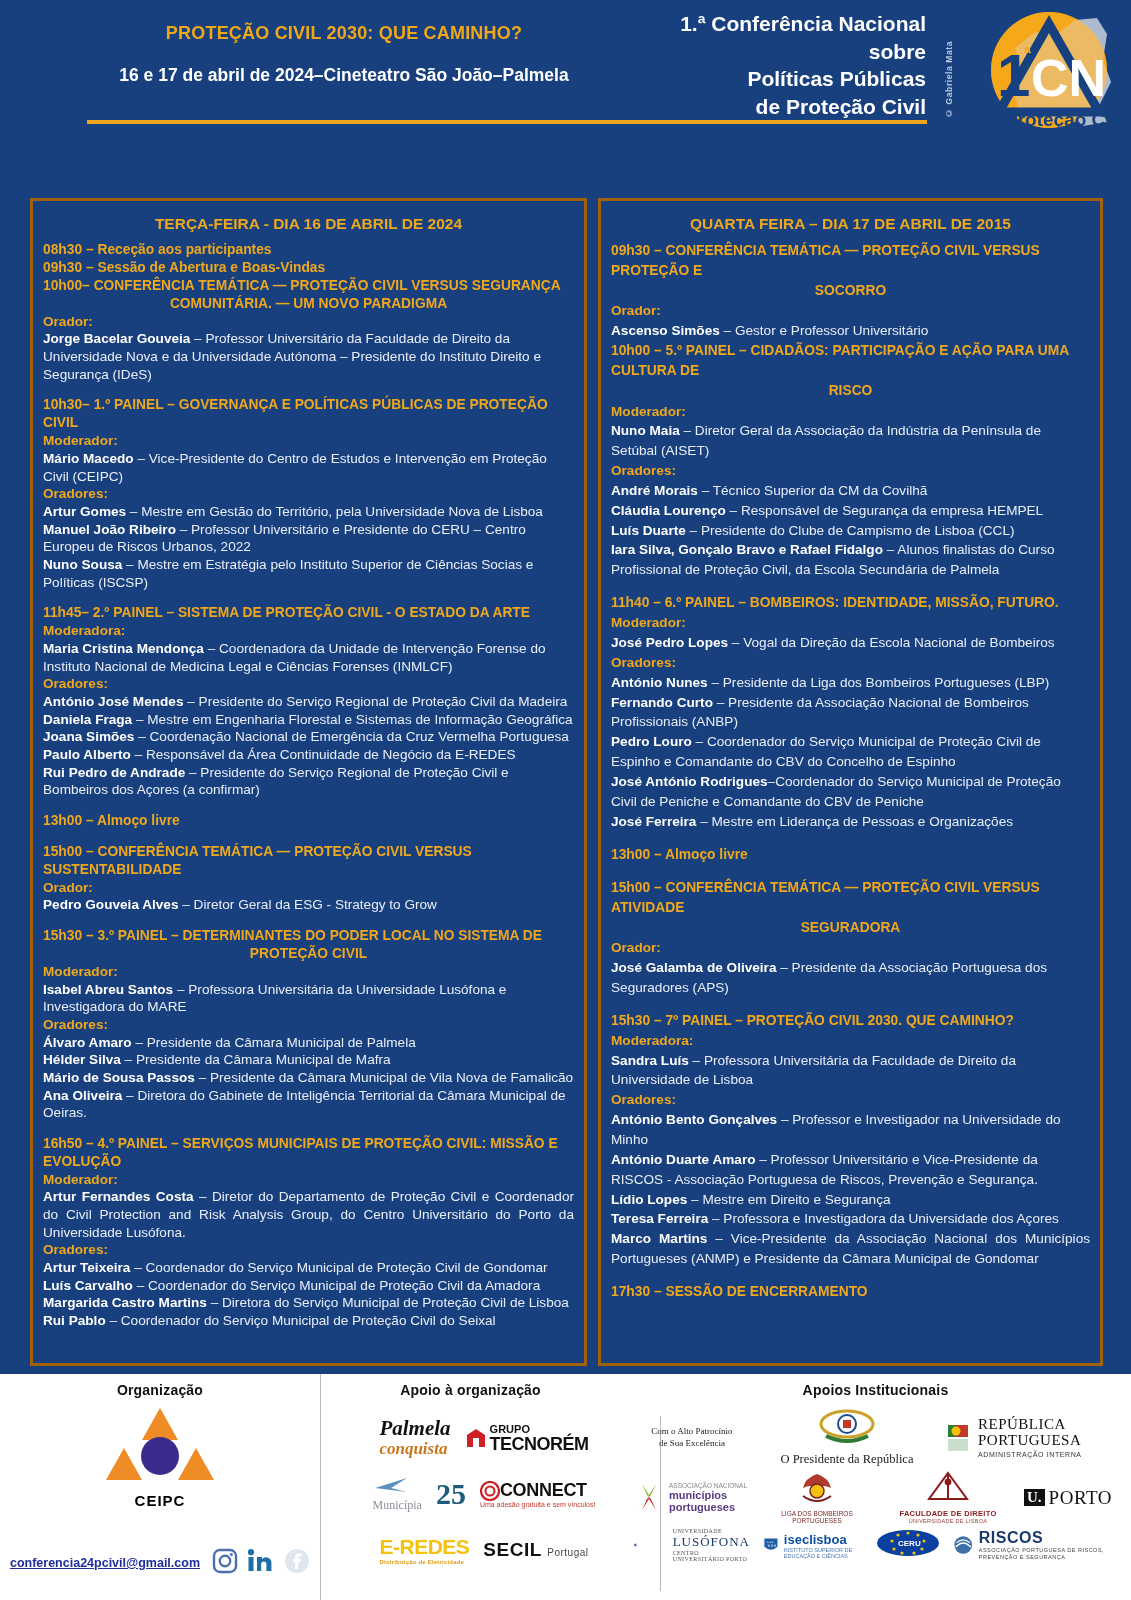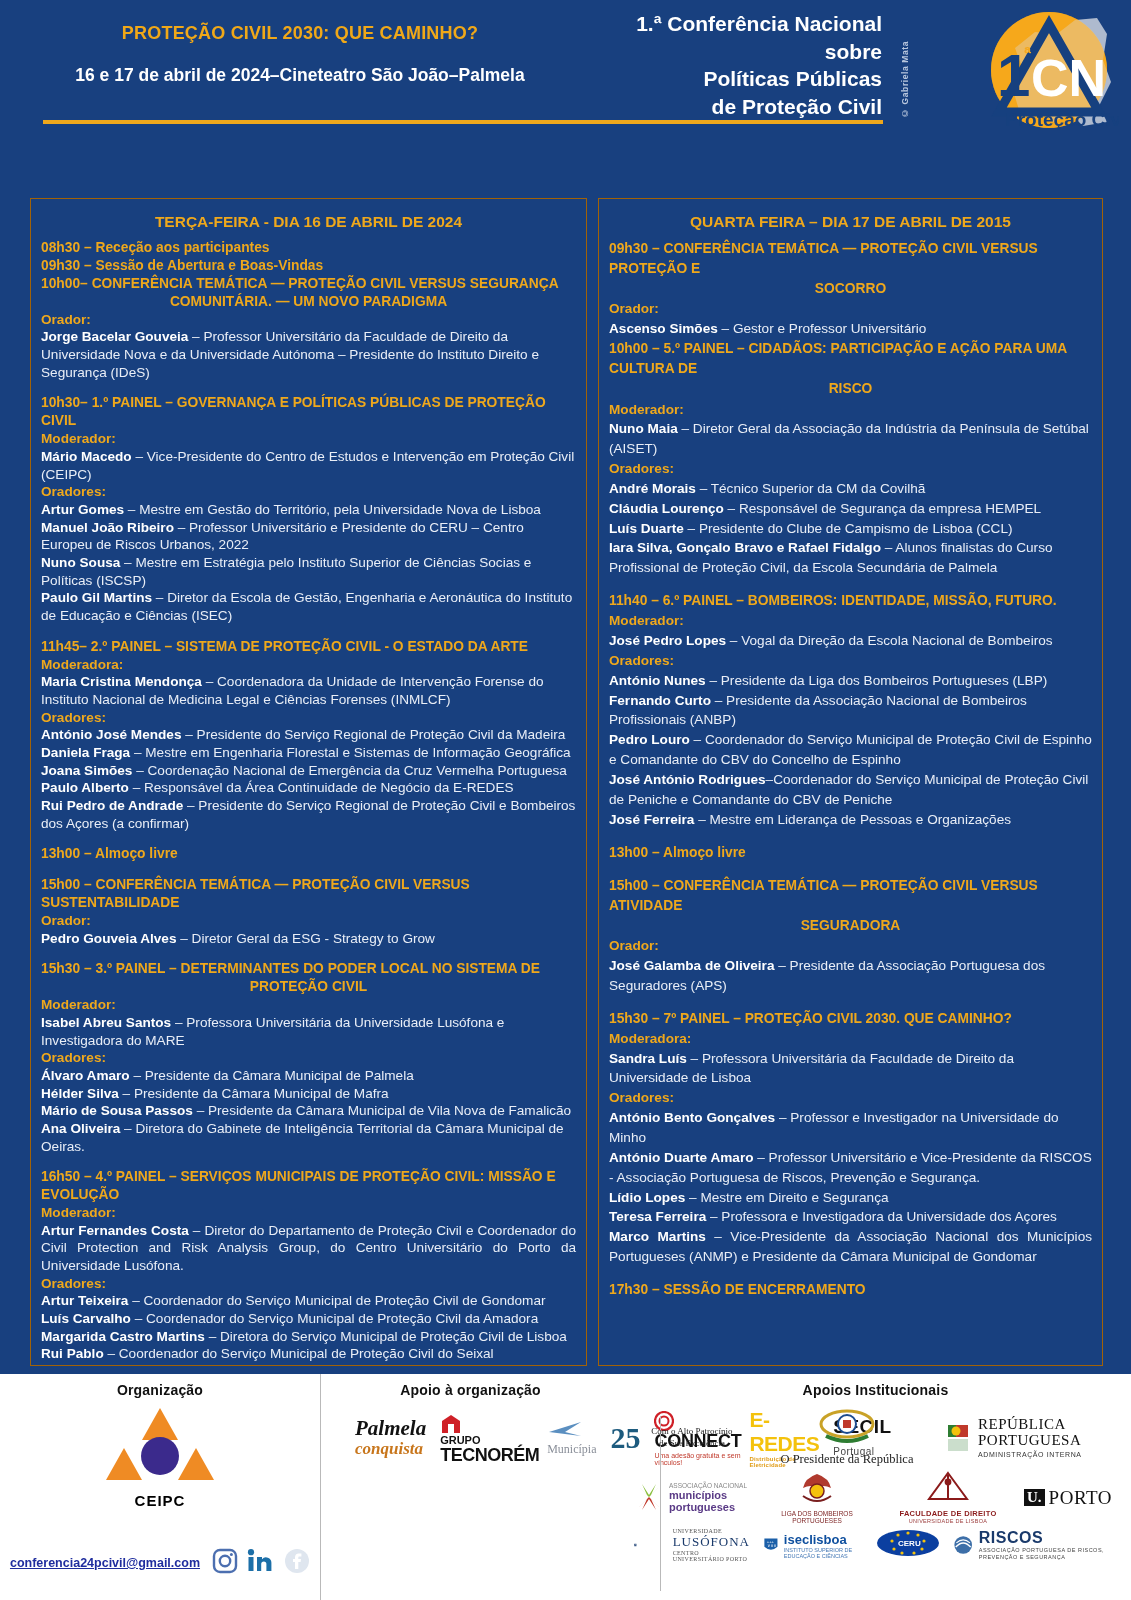--- a/index.html
+++ b/index.html
@@ -10,20 +10,21 @@
     font-family:"Liberation Sans", sans-serif;
     overflow:hidden;
     position:relative;
   }
   
   .header{
     position:relative;
     height:175px;
     padding:0;
     box-sizing:border-box;
+    margin-left:44px;
   }
   .hdr-left{
     position:absolute;left:0;top:24px;width:600px;text-align:center;
   }
   .hdr-theme{
     color:#f0a818;font-weight:bold;font-size:18px;letter-spacing:.2px;
     line-height:1.1;
   }
   .hdr-date{
     color:#ffffff;font-weight:bold;font-size:17.5px;margin-top:22px;
@@ -54,21 +55,21 @@
     position:absolute;left:0;top:145px;width:1131px;text-align:center;
     color:#ffffff;font-weight:bold;font-size:22px;
     text-decoration:underline;text-underline-offset:4px;
   }
   
   .cols{
     position:absolute;left:0;top:198px;width:1131px;height:1168px;
   }
   .daybox{
     position:absolute;top:0;
-    border:1px solid #a16207;
+    border:3px solid #a16207;
     background:#18407f;
     box-sizing:border-box;
     padding:10px 10px 6px 10px;
     height:1168px;
     overflow:hidden;
   }
   .daybox.left{left:30px;width:557px;}
   .daybox.right{left:598px;width:505px;}
   .day-title{
     text-align:center;color:#efa81c;font-weight:bold;font-size:15.5px;
@@ -112,21 +113,21 @@
     position:absolute;left:0;bottom:22px;width:320px;
     display:flex;align-items:center;justify-content:center;gap:12px;
   }
   .mail{
     color:#1f2d9e;font-size:12.5px;font-weight:bold;
     text-decoration:underline;
   }
   .social{display:flex;align-items:center;gap:9px;}
   .sponsor-grid{
     position:absolute;left:34px;top:40px;width:258px;
-    display:flex;flex-direction:row;gap:8px;
+    display:flex;flex-direction:column;gap:8px;
   }
   .srow{display:flex;align-items:center;justify-content:center;gap:14px;height:48px;}
   .inst-wrap{position:absolute;left:14px;top:34px;width:490px;}
   .inst-row{display:flex;align-items:center;gap:12px;margin-bottom:4px;}
   .patro{
     font-family:"Liberation Serif", serif;font-size:9px;color:#222;
     text-align:center;line-height:1.25;width:116px;
   }
   .pres-rep{
     font-family:"Liberation Serif", serif;font-size:12.5px;color:#222;
@@ -209,21 +210,20 @@
         <div class="role">Orador:</div>
         <div class="person"><b>Jorge Bacelar Gouveia</b><span> – Professor Universitário da Faculdade de Direito da Universidade Nova e da Universidade Autónoma – Presidente do Instituto Direito e Segurança (IDeS)</span></div>
         <div class="gap"></div>
         <div class="goldline">10h30– 1.º PAINEL – GOVERNANÇA E POLÍTICAS PÚBLICAS DE PROTEÇÃO CIVIL</div>
         <div class="role">Moderador:</div>
         <div class="person"><b>Mário Macedo</b><span> – Vice-Presidente do Centro de Estudos e Intervenção em Proteção Civil (CEIPC)</span></div>
         <div class="role">Oradores:</div>
         <div class="person"><b>Artur Gomes</b><span> – Mestre em Gestão do Território, pela Universidade Nova de Lisboa</span></div>
         <div class="person"><b>Manuel João Ribeiro</b><span> – Professor Universitário e Presidente do CERU – Centro Europeu de Riscos Urbanos, 2022</span></div>
         <div class="person"><b>Nuno Sousa</b><span> – Mestre em Estratégia pelo Instituto Superior de Ciências Socias e Políticas (ISCSP)</span></div>
-        <div class="person"><b>Paulo Gil Martins</b><span> – Diretor da Escola de Gestão, Engenharia e Aeronáutica do Instituto de Educação e Ciências (ISEC)</span></div>
         <div class="gap"></div>
         <div class="goldline">11h45– 2.º PAINEL – SISTEMA DE PROTEÇÃO CIVIL - O ESTADO DA ARTE</div>
         <div class="role">Moderadora:</div>
         <div class="person"><b>Maria Cristina Mendonça</b><span> – Coordenadora da Unidade de Intervenção Forense do Instituto Nacional de Medicina Legal e Ciências Forenses (INMLCF)</span></div>
         <div class="role">Oradores:</div>
         <div class="person"><b>António José Mendes</b><span> – Presidente do Serviço Regional de Proteção Civil da Madeira</span></div>
         <div class="person"><b>Daniela Fraga</b><span> – Mestre em Engenharia Florestal e Sistemas de Informação Geográfica</span></div>
         <div class="person"><b>Joana Simões</b><span> – Coordenação Nacional de Emergência da Cruz Vermelha Portuguesa</span></div>
         <div class="person"><b>Paulo Alberto</b><span> – Responsável da Área Continuidade de Negócio da E-REDES</span></div>
         <div class="person"><b>Rui Pedro de Andrade</b><span> – Presidente do Serviço Regional de Proteção Civil e Bombeiros dos Açores (a confirmar)</span></div>

